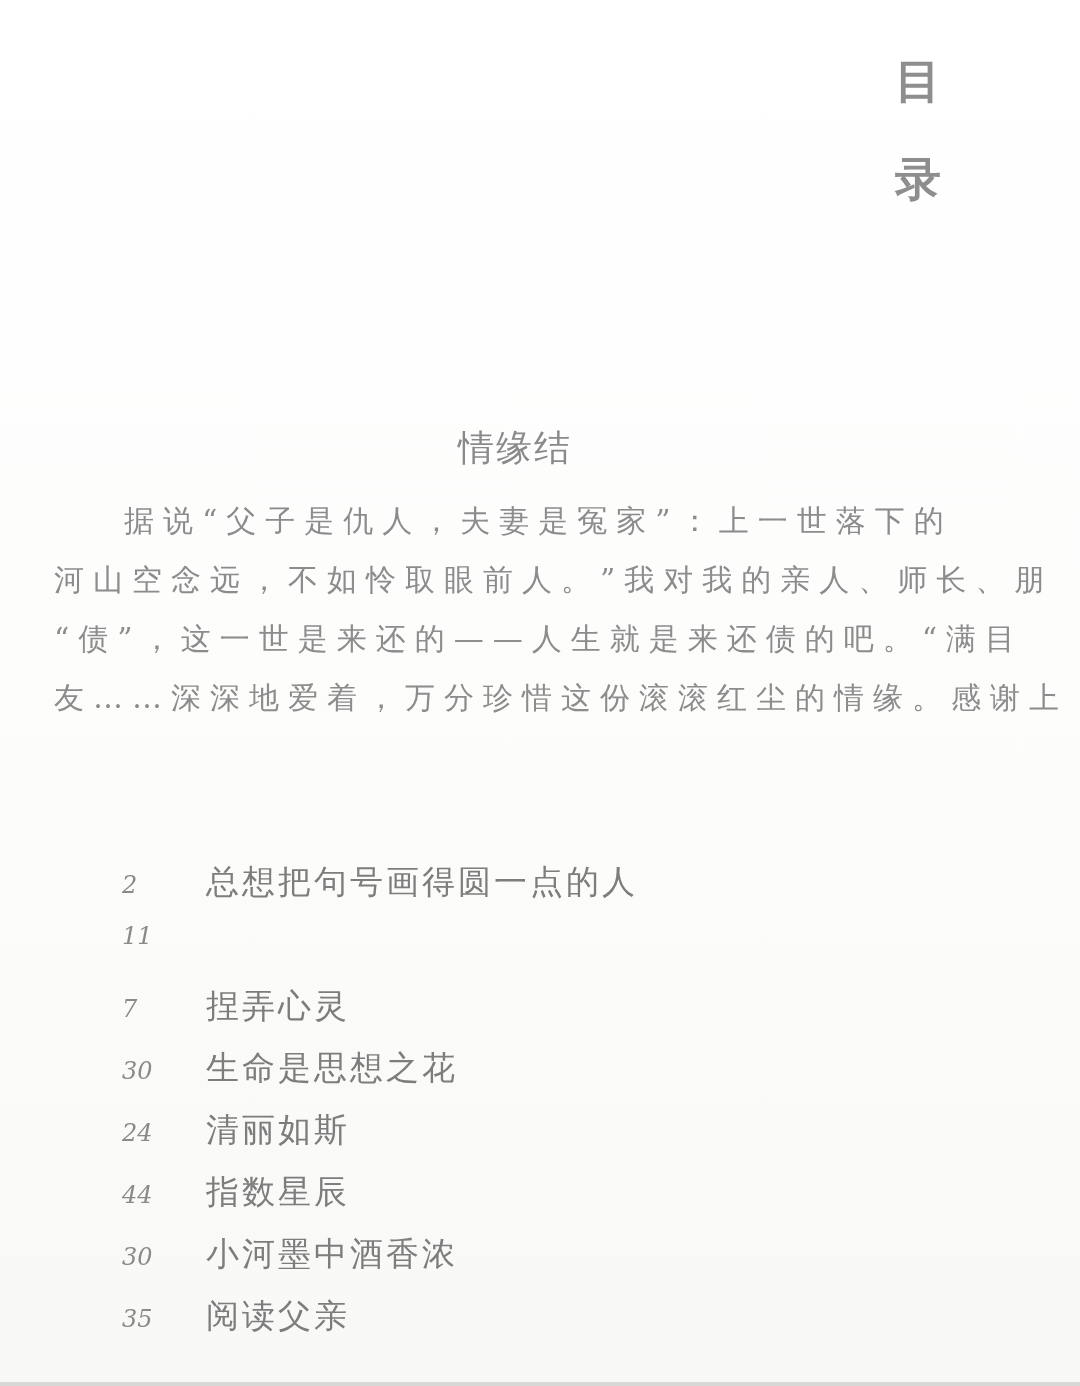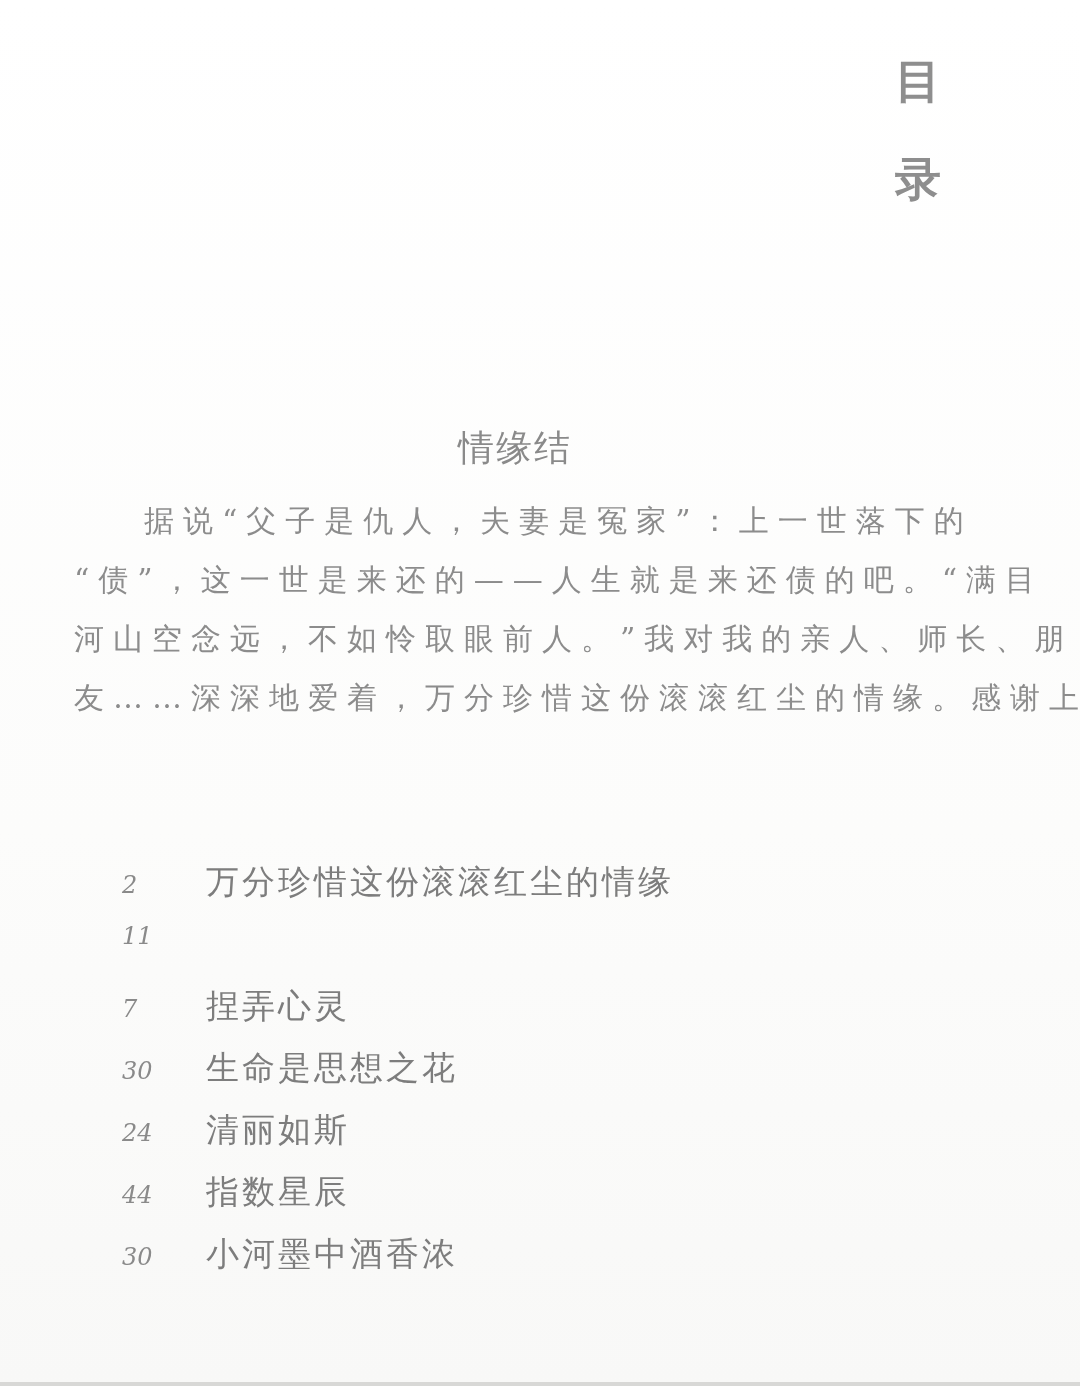--- a/index.html
+++ b/index.html
@@ -52,21 +52,21 @@
       width: 1024px;
       top: 424px;
       text-align: center;
       font-family: "DejaVu Sans", "Liberation Sans", sans-serif;
       font-size: 36px;
       color: #8a8a8a;
       letter-spacing: 2px;
     }
     .intro {
       position: absolute;
-      left: 74px;
+      left: 54px;
       top: 506px;
       width: 900px;
     }
     .intro-line {
       font-size: 30px;
       line-height: 30px;
       height: 30px;
       margin-bottom: 29px;
       letter-spacing: 9px;
       color: #8c8c8c;
@@ -107,29 +107,29 @@
 
   <div class="toc-title">
     <span class="c1">目</span>
     <span class="c2">录</span>
   </div>
 
   <div class="section-heading">情缘结</div>
 
   <div class="intro">
     <div class="intro-line indent">据说“父子是仇人，夫妻是冤家”：上一世落下的</div>
+    <div class="intro-line">河山空念远，不如怜取眼前人。”我对我的亲人、师长、朋</div>
     <div class="intro-line">“债”，这一世是来还的——人生就是来还债的吧。“满目</div>
-    <div class="intro-line">河山空念远，不如怜取眼前人。”我对我的亲人、师长、朋</div>
     <div class="intro-line">友……深深地爱着，万分珍惜这份滚滚红尘的情缘。感谢上</div>
   </div>
 
   <div class="chapters">
     <div class="chapter">
       <span class="chapter-page">2</span>
-      <span class="chapter-title">万分珍惜这份滚滚红尘的情缘</span>
+      <span class="chapter-title">总想把句号画得圆一点的人</span>
     </div>
     <div class="chapter">
       <span class="chapter-page">11</span>
     </div>
     <div class="chapter">
       <span class="chapter-page">7</span>
       <span class="chapter-title">捏弄心灵</span>
     </div>
     <div class="chapter">
       <span class="chapter-page">30</span>
@@ -140,16 +140,20 @@
       <span class="chapter-title">清丽如斯</span>
     </div>
     <div class="chapter">
       <span class="chapter-page">44</span>
       <span class="chapter-title">指数星辰</span>
     </div>
     <div class="chapter">
       <span class="chapter-page">30</span>
       <span class="chapter-title">小河墨中酒香浓</span>
     </div>
+    <div class="chapter">
+      <span class="chapter-page">35</span>
+      <span class="chapter-title">阅读父亲</span>
+    </div>
   </div>
 
   <div class="bottom-edge"></div>
 </div>
 
 </body></html>

